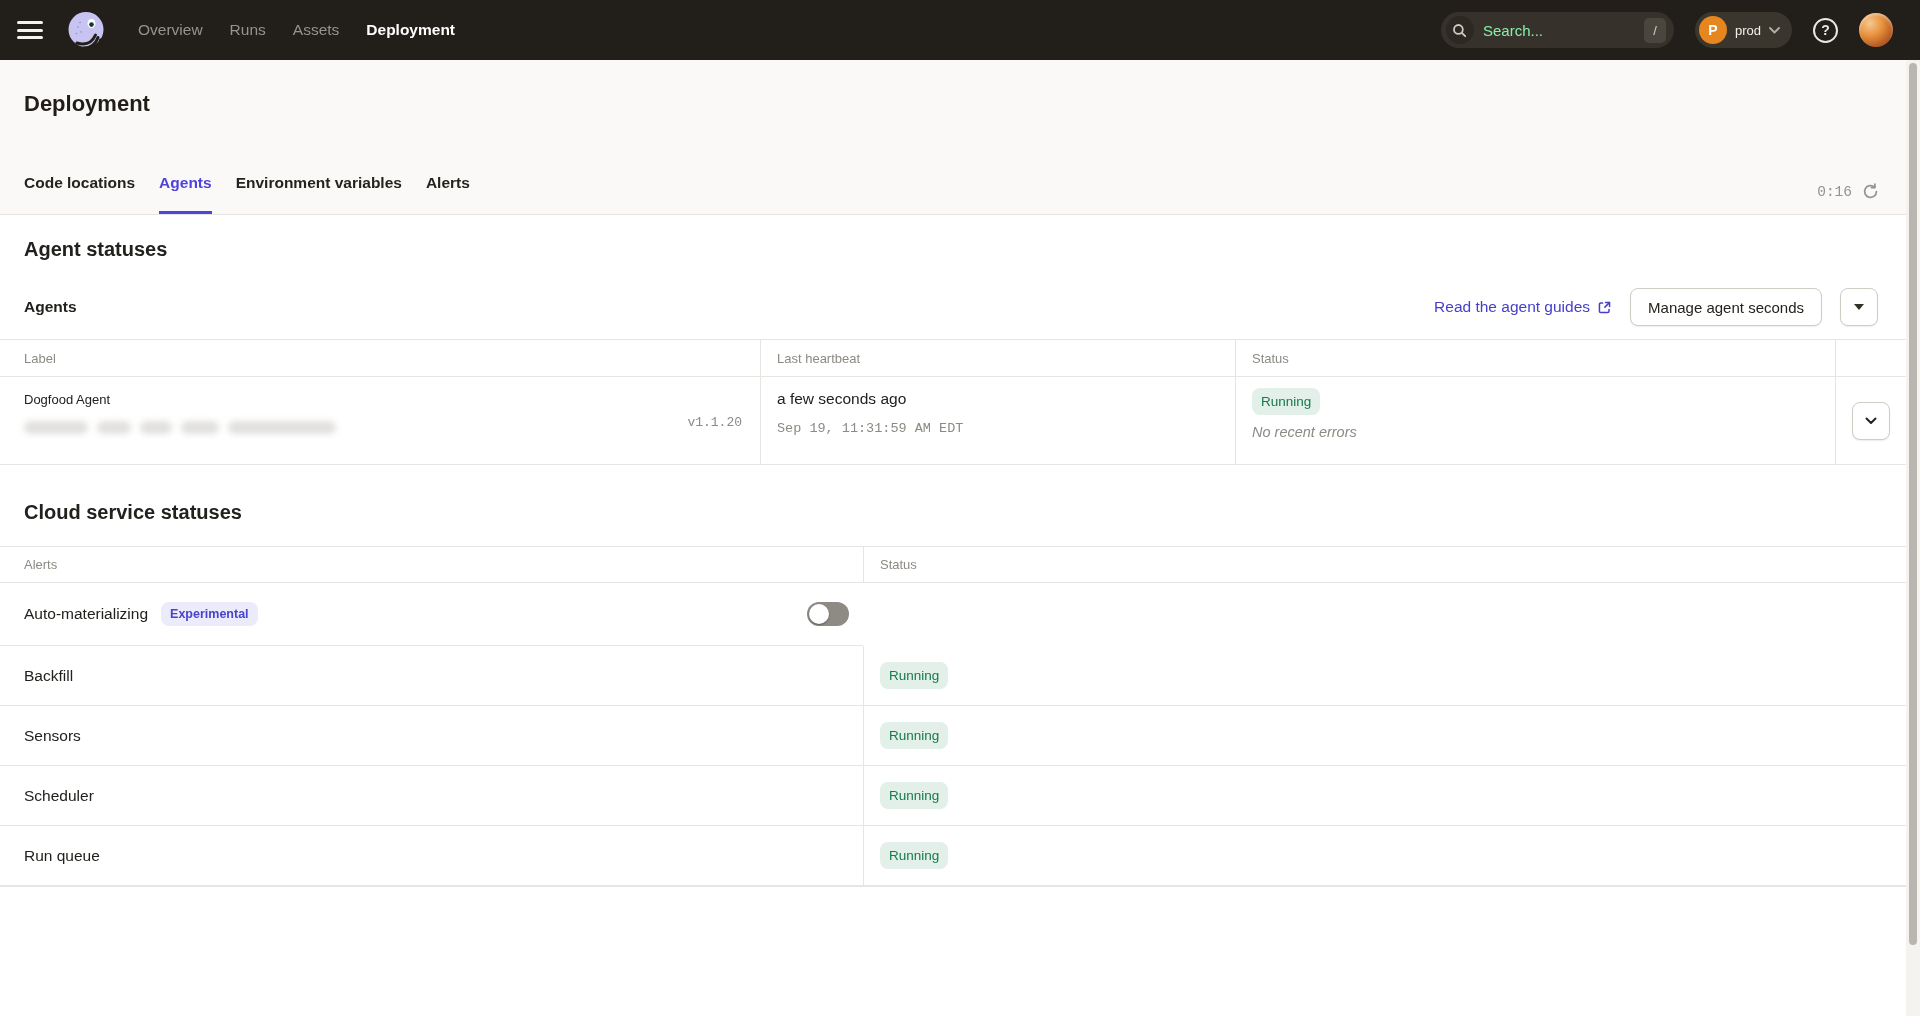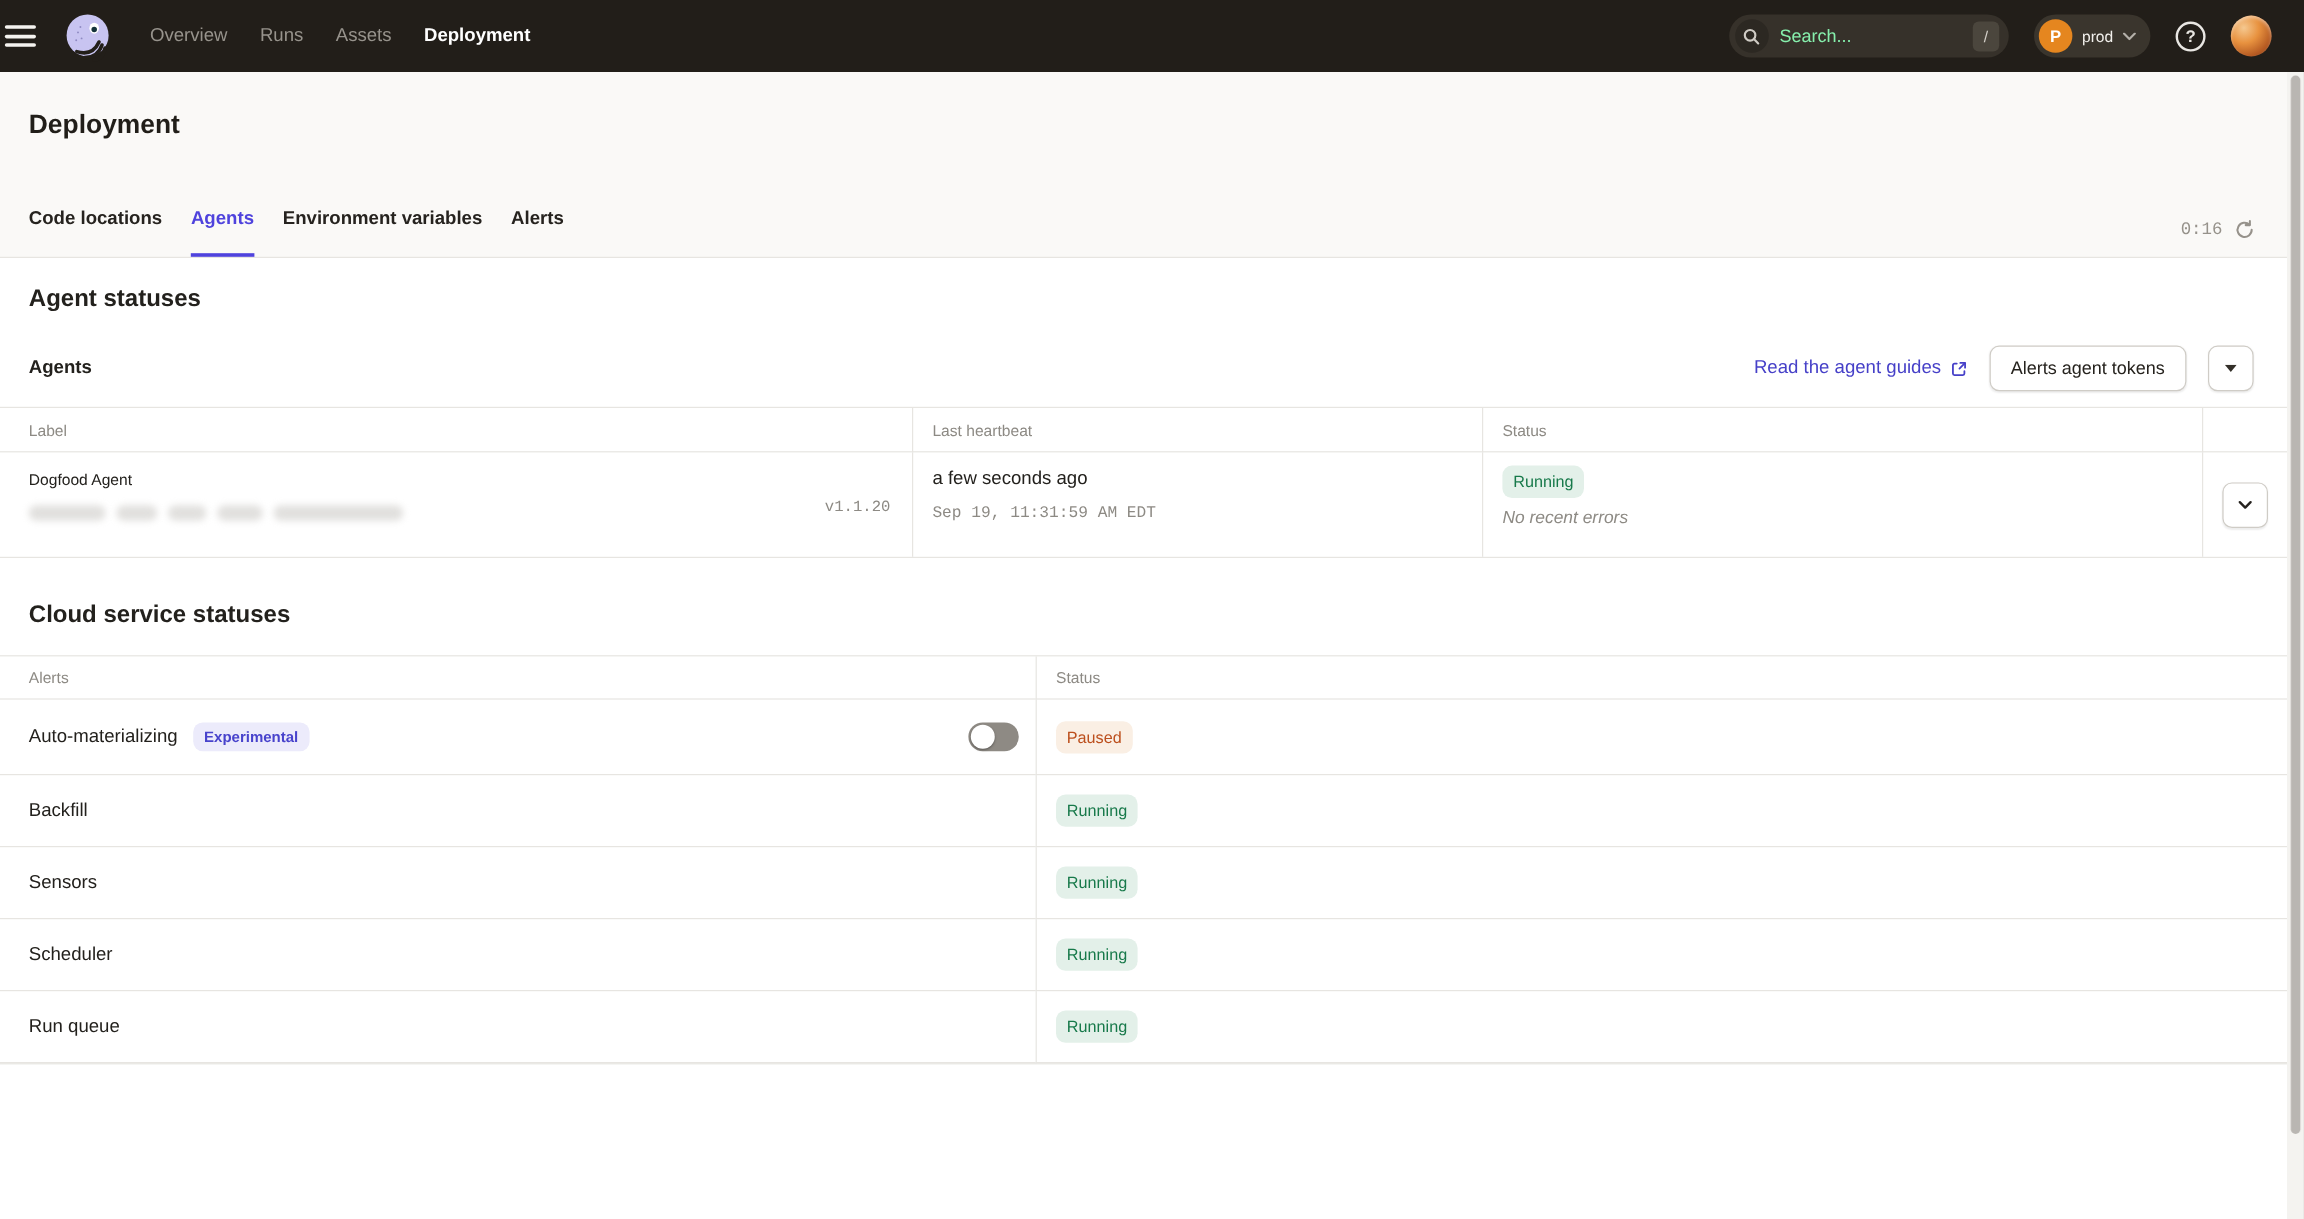--- a/index.html
+++ b/index.html
@@ -7,21 +7,21 @@
     font-family:"Liberation Sans", sans-serif; color:#23211d; }
   :root{
     --nav-bg:#221e19; --nav-muted:#97938c; --band-bg:#faf9f7; --border:#e7e5e1;
     --text:#23211d; --muted:#8d8a84; --accent:#4f43dd; --link:#4640c8;
     --run-bg:#e3f0e9; --run-tx:#17794a; --pause-bg:#faefe4; --pause-tx:#bc4f1d;
     --exp-bg:#ecebfb; --exp-tx:#4843cc;
   }
   .mono { font-family:"Liberation Mono", monospace; }
 
   
-  .topnav { height:60px; background:var(--nav-bg); display:flex; align-items:center; padding:0 27px 0 4px; }
+  .topnav { height:60px; background:var(--nav-bg); display:flex; align-items:center; padding:0 27px 0 17px; }
   .hamburger { width:26px; display:flex; flex-direction:column; gap:4.5px; background:none; border:none; cursor:pointer; }
   .hamburger span { display:block; height:3px; border-radius:1.5px; background:#f5f3ef; }
   .logo { width:42px; height:42px; margin-left:22px; flex:0 0 auto; }
   .navlinks { display:flex; gap:27px; margin-left:31px; }
   .navlinks a { font-size:15.5px; font-weight:500; color:var(--nav-muted); text-decoration:none; cursor:pointer; }
   .navlinks a.active { color:#ffffff; font-weight:600; }
   .nav-right { margin-left:auto; display:flex; align-items:center; gap:21px; }
   .searchbox { width:233px; height:36px; border-radius:18px; background:#36312a; display:flex; align-items:center; padding:0 8px 0 5px; cursor:text; }
   .search-iconwrap { width:28px; height:28px; border-radius:50%; background:#2c2822; display:flex; align-items:center; justify-content:center; }
   .searchbox .ph { margin-left:9px; font-size:15px; color:#86efac; flex:1; }
@@ -177,21 +177,21 @@
     <h3>Agents</h3>
     <div class="controls">
       <a class="guide-link">
         <span>Read the agent guides</span>
         <svg width="15" height="15" viewBox="0 0 16 16">
           <path d="M6 3.2 H4 A1.4 1.4 0 0 0 2.6 4.6 V12 A1.4 1.4 0 0 0 4 13.4 H11.4 A1.4 1.4 0 0 0 12.8 12 V10" fill="none" stroke="#4640c8" stroke-width="1.6" stroke-linecap="round"></path>
           <polyline points="9.2,2.6 13.4,2.6 13.4,6.8" fill="none" stroke="#4640c8" stroke-width="1.6" stroke-linecap="round" stroke-linejoin="round"></polyline>
           <line x1="13.2" y1="2.8" x2="8.4" y2="7.6" stroke="#4640c8" stroke-width="1.6" stroke-linecap="round"></line>
         </svg>
       </a>
-      <button class="btn manage">Alerts agent tokens</button>
+      <button class="btn manage">Manage agent seconds</button>
       <button class="btn square">
         <svg width="10" height="6" viewBox="0 0 10 6">
           <polygon points="0,0 10,0 5,6" fill="#332f29"></polygon>
         </svg>
       </button>
     </div>
   </div>
 
   <div class="tbl">
     <div class="grid-agents thead agents-thead">
@@ -240,23 +240,20 @@
 
     <div class="grid-cloud cloud-row tall">
       <div class="c-daemon">
         <span>Auto-materializing</span>
         <span class="badge exp">Experimental</span>
         <span class="spacer"></span>
         <span class="toggle">
             <span class="knob"></span>
           </span>
       </div>
-      <div class="c-status">
-        <span class="badge paused">Paused</span>
-      </div>
     </div>
 
     <div class="grid-cloud cloud-row">
       <div class="c-daemon">
           <span>Backfill</span>
         </div>
       <div class="c-status">
           <span class="badge running">Running</span>
         </div>
     </div>

